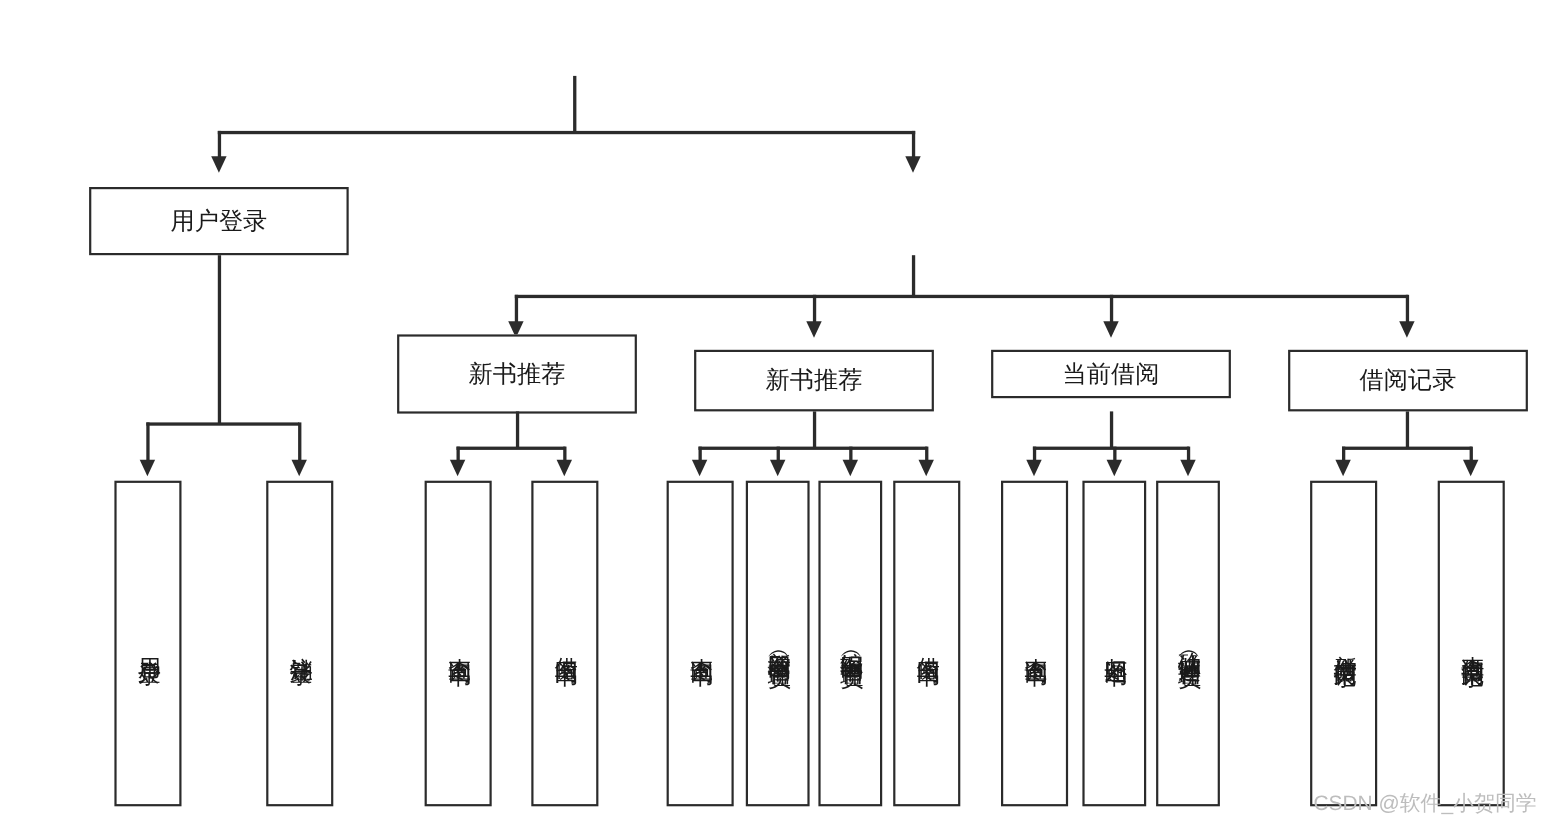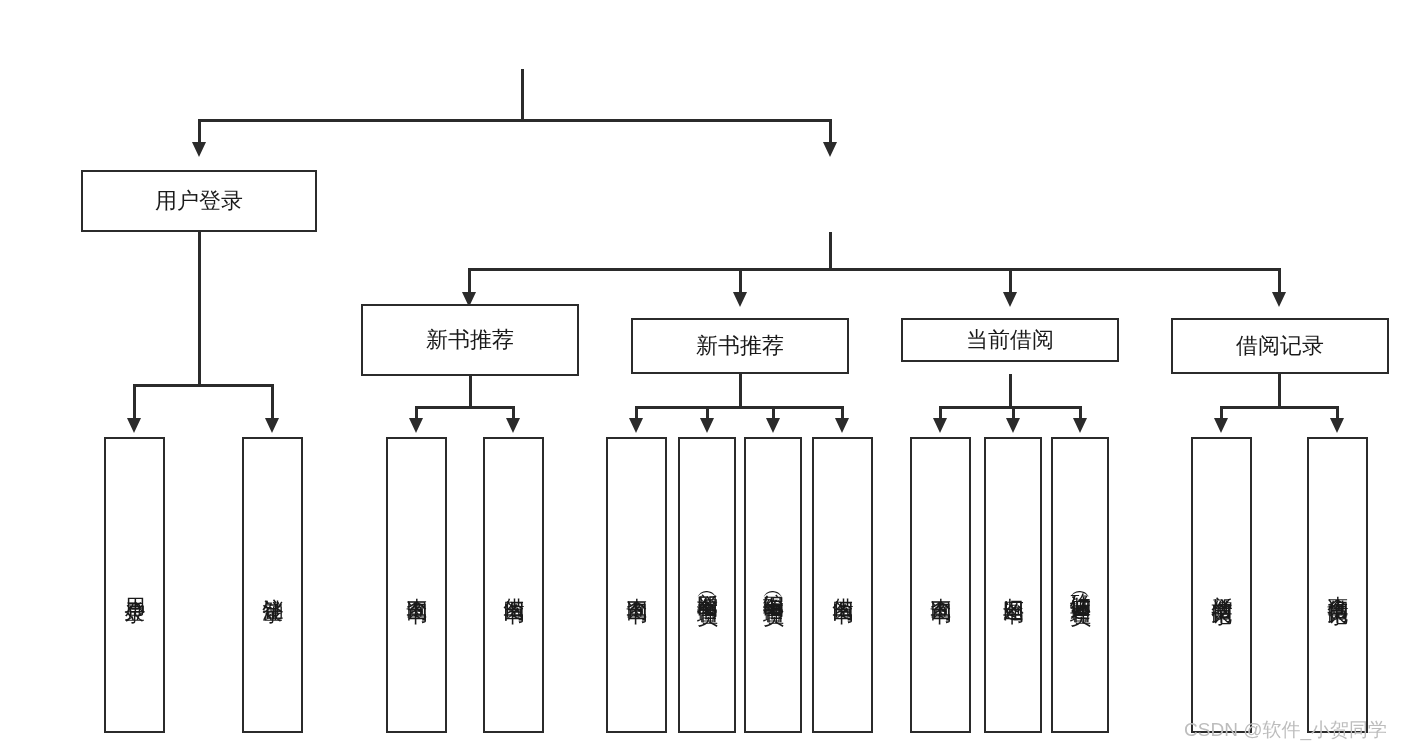--- a/index.html
+++ b/index.html
@@ -52,21 +52,21 @@
   .arrow{
     position:absolute;
     width:0;height:0;
     border-left:7px solid transparent;
     border-right:7px solid transparent;
     border-top:15px solid #2b2b2b;
   }
   
   #watermark{
     position:absolute;
-    right:18px;
+    right:8px;
     bottom:4px;
     font-size:19px;
     color:#bdbdbd;
     white-space:nowrap;
     pointer-events:none;
   }
 </style>
 </head>
 <body>
 

